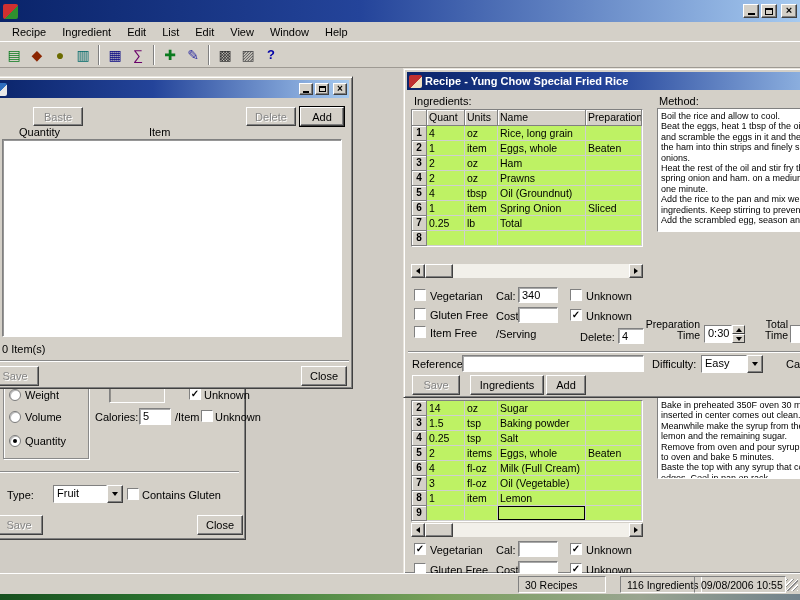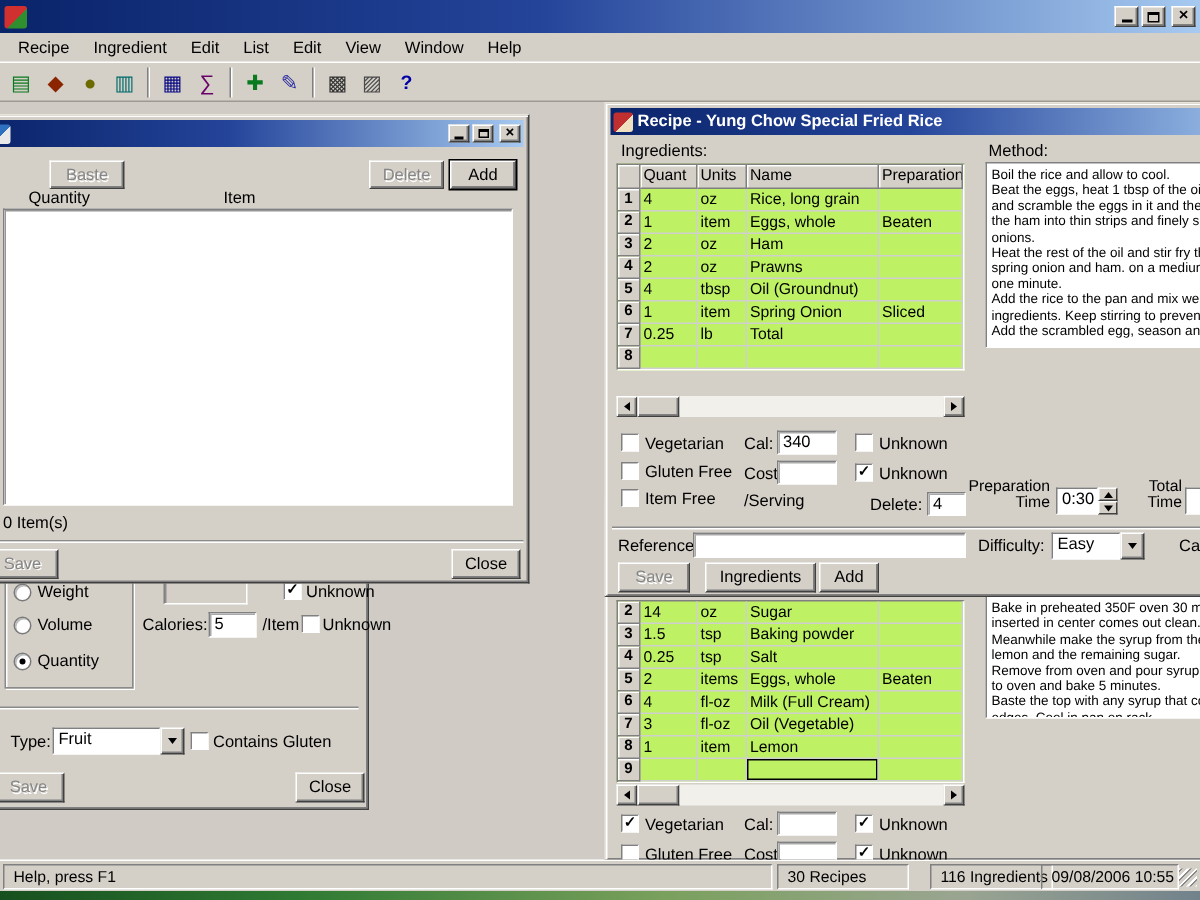--- a/index.html
+++ b/index.html
@@ -154,21 +154,21 @@
       <span class="lbl" style="left:32px;top:82px">Volume</span>
       <span class="lbl" style="left:102px;top:82px">Calories:</span>
       <div class="field" style="left:146px;top:79px;width:32px;height:17px">5</div>
       <span class="lbl" style="left:182px;top:82px">/Item</span>
       <div class="chk" style="left:208px;top:81px"></div>
       <span class="lbl" style="left:222px;top:82px">Unknown</span>
       <div class="radio sel" style="left:16px;top:106px"></div>
       <span class="lbl" style="left:32px;top:106px">Quantity</span>
       <div class="etch" style="left:6px;top:142px;width:240px"></div>
       <span class="lbl" style="left:14px;top:160px">Type:</span>
-      <div class="combo" style="left:42px;top:156px;width:88px;height:18px">
+      <div class="combo" style="left:60px;top:156px;width:70px;height:18px">
         <div class="ct">Fruit</div>
         <div class="cb">
             <div class="tri t-d"></div>
           </div>
       </div>
       <div class="chk" style="left:134px;top:159px"></div>
       <span class="lbl" style="left:149px;top:160px">Contains Gluten</span>
       <div class="btn disabled" style="left:2px;top:186px;width:48px;height:20px">Save</div>
       <div class="btn" style="left:204px;top:186px;width:46px;height:20px">Close</div>
     </div>
@@ -432,21 +432,20 @@
       </div>
       <span class="lbl" style="left:382px;top:289px">Cat</span>
       <div class="btn disabled" style="left:8px;top:306px;width:48px;height:20px">Save</div>
       <div class="btn" style="left:66px;top:306px;width:74px;height:20px">Ingredients</div>
       <div class="btn" style="left:142px;top:306px;width:40px;height:20px">Add</div>
     </div>
 
   </div>
 
   <div id="statusbar">
-    <div class="panel" style="left:2px;width:513px">Help, press F1</div>
     <div class="panel" style="left:518px;width:88px">30 Recipes</div>
     <div class="panel" style="left:620px;width:82px">116 Ingredients</div>
     <div class="panel" style="left:694px;width:92px">09/08/2006 10:55</div>
     <div class="grip"></div>
   </div>
 
   <div id="taskstrip"></div>
 
 </div>
 

